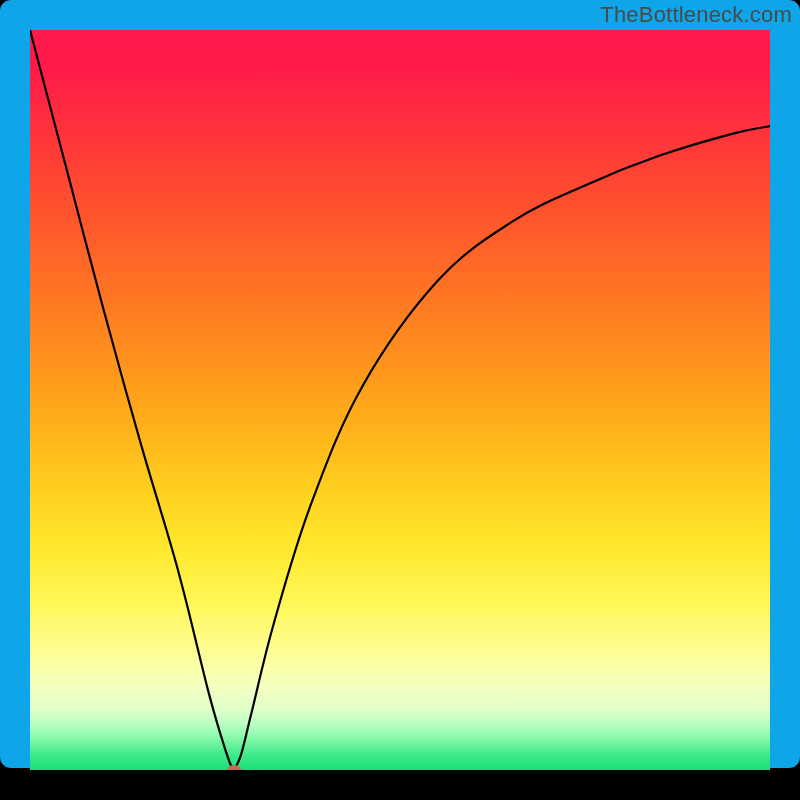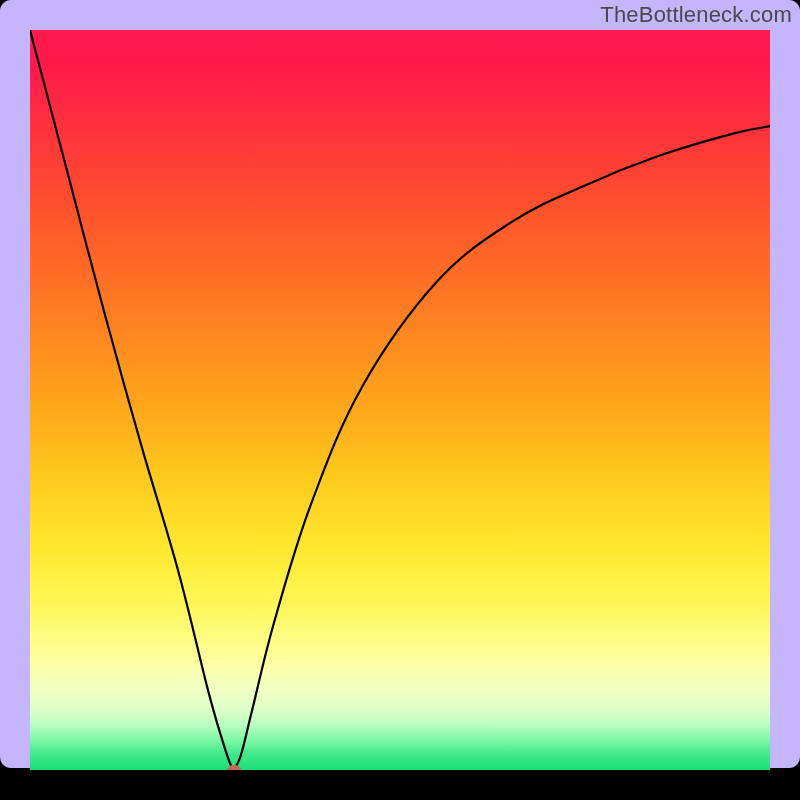--- a/index.html
+++ b/index.html
@@ -8,21 +8,21 @@
     width: 800px;
     height: 800px;
     overflow: hidden;
     background: #000;
     font-family: Arial, Helvetica, sans-serif;
   }
   .frame {
     position: relative;
     width: 800px;
     height: 768px;
-    background: #c4b5fd;
+    background: #0ea5e9;
     border-radius: 11px;
   }
   .watermark {
     position: absolute;
     top: 2px;
     right: 8px;
     color: #4a4a4a;
     font-size: 22px;
     font-weight: 400;
     letter-spacing: 0.2px;

